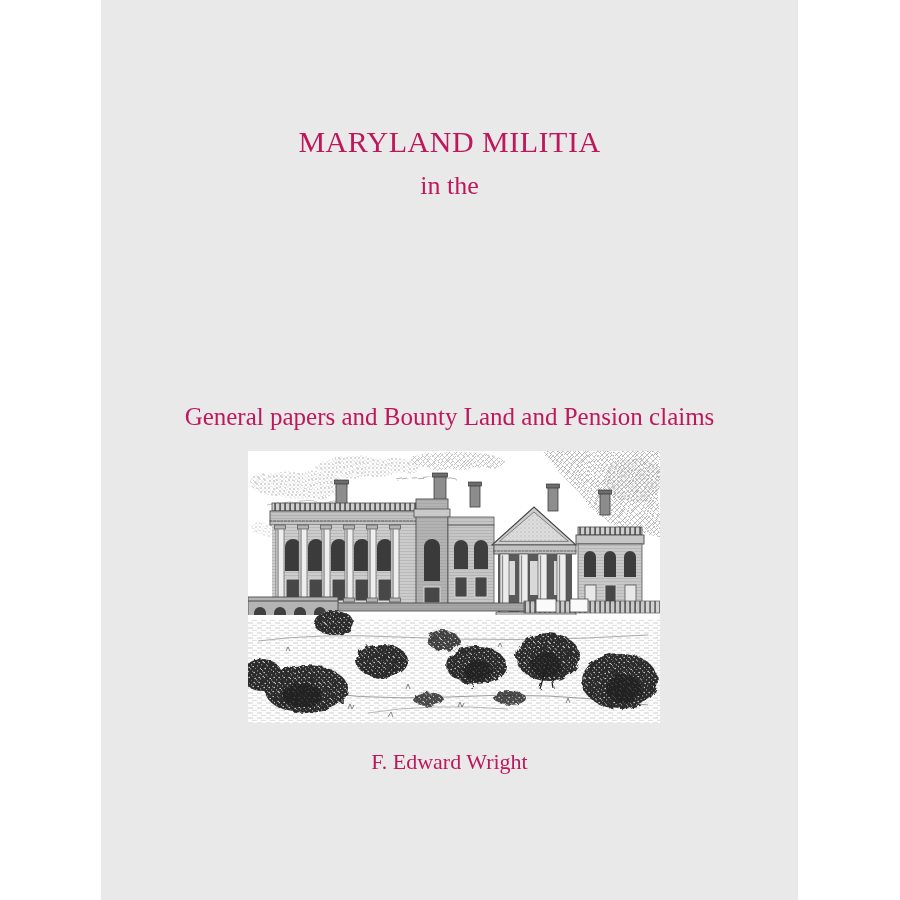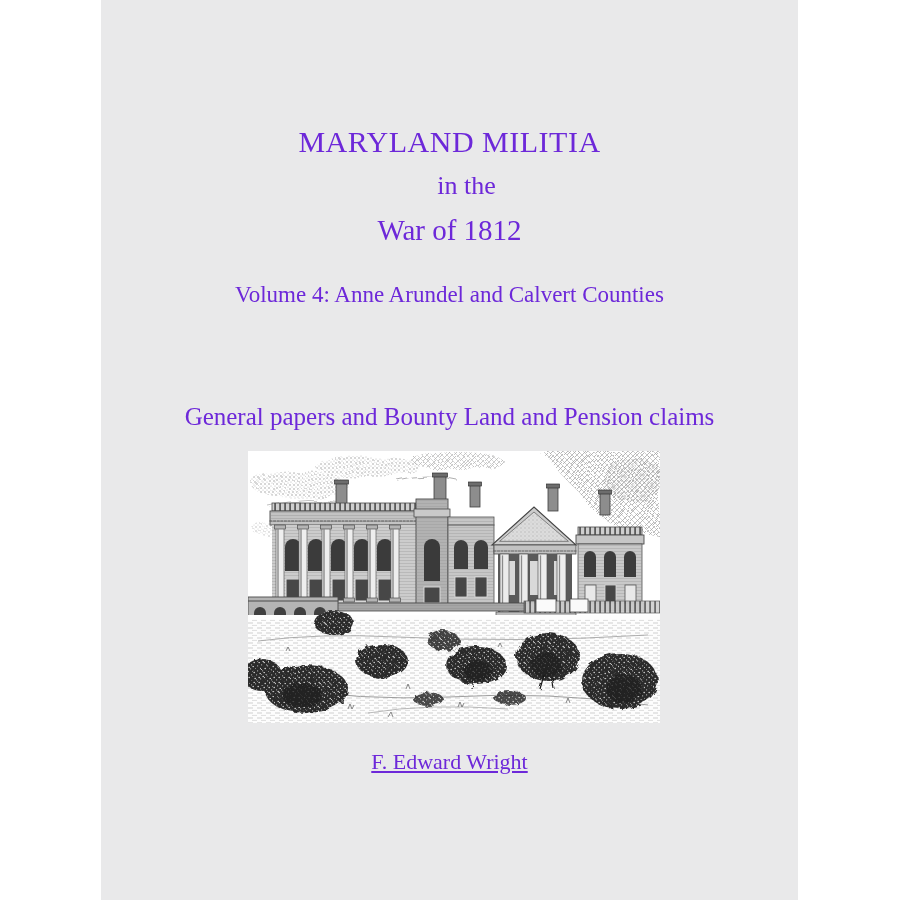--- a/index.html
+++ b/index.html
@@ -17,49 +17,47 @@
     width: 697px;
     height: 900px;
     background: #e9e9ea;
     overflow: hidden;
   }
   .line {
     position: absolute;
     left: 0;
     width: 100%;
     text-align: center;
-    color: #6d28d9;
+    color: #be185d;
     white-space: nowrap;
   }
   .title-1   { top: 125px; font-size: 30px; letter-spacing: 0.5px; }
-  .title-2   { top: 171px; font-size: 26px; padding-left: 17px; }
+  .title-2   { top: 171px; font-size: 26px; }
   .title-3   { top: 214px; font-size: 29px; }
   .volume    { top: 282px; font-size: 23px; }
   .subtitle-1{ top: 380px; font-size: 21px; }
   .subtitle-2{ top: 403px; font-size: 25px; }
-  .author    { top: 749px; font-size: 22px; text-decoration: underline; }
+  .author    { top: 749px; font-size: 22px; }
   .illustration {
     position: absolute;
     left: 147px;
     top: 451px;
     width: 412px;
     height: 272px;
     background: #ffffff;
   }
   .illustration svg { display: block; }
 </style>
 </head>
 <body>
 
 <div class="cover">
 
   <div class="line title-1">MARYLAND MILITIA</div>
   <div class="line title-2">in the</div>
-  <div class="line title-3">War of 1812</div>
-  <div class="line volume">Volume 4: Anne Arundel and Calvert Counties</div>
   <div class="line subtitle-2">General papers and Bounty Land and Pension claims</div>
 
   <div class="illustration">
     <svg width="412" height="272" viewBox="0 0 412 272" xmlns="http://www.w3.org/2000/svg">
       <defs>
         <pattern id="stip" width="4" height="4" patternUnits="userSpaceOnUse">
           <circle cx="1" cy="1" r="0.7" fill="#8f8f8f"></circle>
           <circle cx="3" cy="3" r="0.5" fill="#a5a5a5"></circle>
         </pattern>
         <pattern id="xh" width="5" height="5" patternUnits="userSpaceOnUse">

